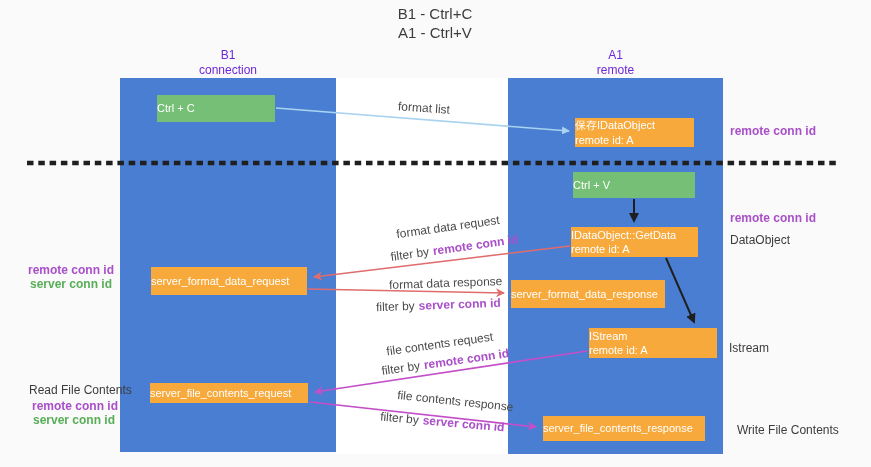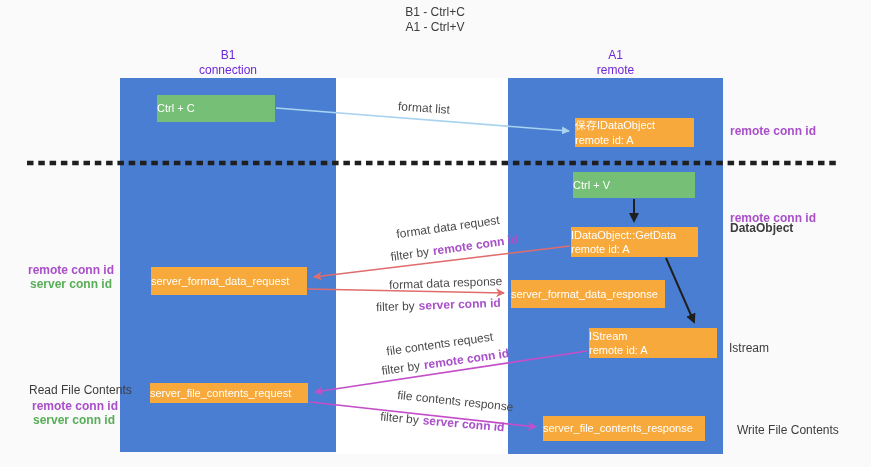--- a/index.html
+++ b/index.html
@@ -8,21 +8,21 @@
     --arrow-lightblue:#a9d3ee; --arrow-red:#e06c6c; --arrow-magenta:#c44fc9; --arrow-black:#1f1f1f;
   }
   html,body{margin:0;padding:0;}
   body{background:#e9e9e9;font-family:"Liberation Sans",sans-serif;}
   .canvas{position:relative;width:871px;height:467px;background:#fafafa;overflow:hidden;}
   .mid-band{position:absolute;left:336px;top:78px;width:172px;height:376px;background:#ffffff;}
   .lane{position:absolute;background:var(--lane-blue,#4a7ed2);}
   .lane-left{left:120px;top:78px;width:216px;height:374px;}
   .lane-right{left:508px;top:78px;width:215px;height:376px;}
   .title{position:absolute;left:285px;top:5px;width:300px;text-align:center;
-         font-size:12px;line-height:1.25;color:#3c3c3c;}
+         font-size:15px;line-height:1.25;color:#3c3c3c;}
   .lane-header{position:absolute;top:48px;text-align:center;font-size:12px;line-height:1.25;color:#6d28d9;}
   .lane-header.left{left:120px;width:216px;}
   .lane-header.right{left:508px;width:215px;}
   .node{position:absolute;display:flex;flex-direction:column;align-items:flex-start;justify-content:center;
         font-size:11px;line-height:1.3;color:#ffffff;text-align:center;}
   .node.green{background:var(--node-green,#76bf76);}
   .node.orange{background:var(--node-orange,#f7a93c);}
   .edge-label{position:absolute;font-size:12px;color:#4a4a4a;white-space:nowrap;display:flex;gap:4px;}
   .rot-up8{transform:rotate(-8deg);}
   .rot-up2{transform:rotate(-2deg);}
@@ -169,17 +169,17 @@
 
   <div class="side-label bold-purple" style="left:28px;top:263px;">remote conn id</div>
   <div class="side-label bold-green" style="left:30px;top:277px;">server conn id</div>
 
   <div class="side-label" style="left:29px;top:383px;">Read File Contents</div>
   <div class="side-label bold-purple" style="left:32px;top:399px;">remote conn id</div>
   <div class="side-label bold-green" style="left:33px;top:413px;">server conn id</div>
 
   <div class="side-label bold-purple" style="left:730px;top:124px;">remote conn id</div>
   <div class="side-label bold-purple" style="left:730px;top:211px;">remote conn id</div>
-  <div class="side-label" style="left:730px;top:221px;font-weight:bold;">DataObject</div>
+  <div class="side-label" style="left:730px;top:233px;">DataObject</div>
   <div class="side-label" style="left:729px;top:341px;">Istream</div>
   <div class="side-label" style="left:737px;top:423px;">Write File Contents</div>
 
 </div>
 
 </body></html>

